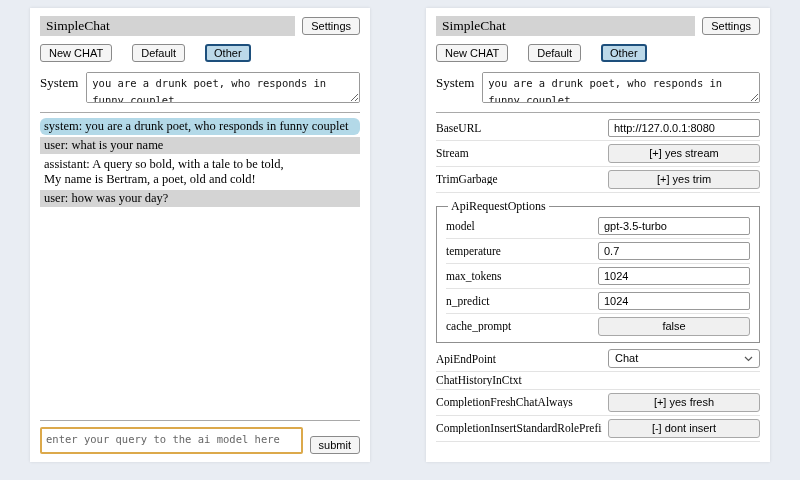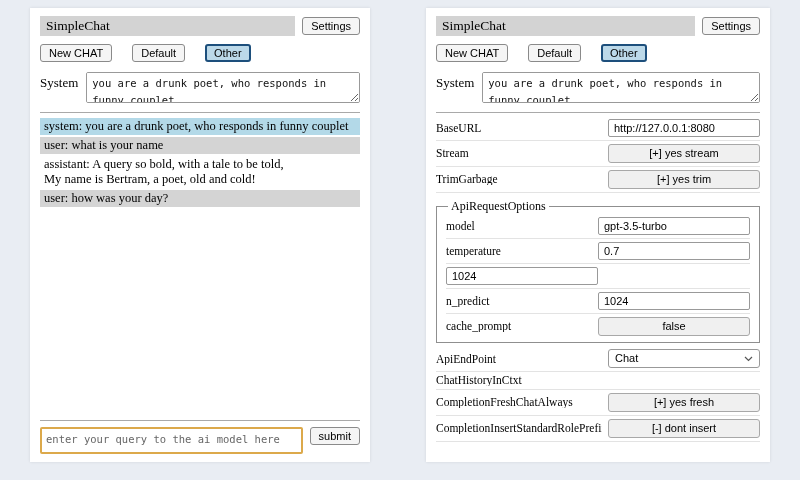--- a/index.html
+++ b/index.html
@@ -47,27 +47,27 @@
   }
 
   hr.rule { border: none; border-top: 1px solid #a9a9a9; margin: 9px 0 0; }
 
   
   .messages { margin-top: 5px; }
   .msg {
     font-size: 12.5px; line-height: 1.2; padding: 1px 4px; margin-bottom: 2px;
     white-space: pre-line;
   }
-  .msg-system { background: var(--system-msg-bg, #b3d9e8); }
+  .msg-system { background: var(--system-msg-bg, #b3d9e8); border-radius: 6px; }
   .msg-user { background: var(--user-msg-bg, #d4d4d4); }
 
   .spacer { flex: 1; }
 
   
-  .query-row { display: flex; gap: 7px; margin-top: 6px; align-items: flex-start; }
+  .query-row { display: flex; gap: 7px; margin-top: 6px; align-items: flex-end; }
   .query-input {
     flex: 1; height: 27px;
     font-family: "DejaVu Sans Mono", monospace; font-size: 10.5px;
     padding: 5px 5px; border: 1px solid #777; border-radius: 2px;
     resize: none; color: #111;
   }
   .query-input::placeholder { color: #666; opacity: 1; }
   .query-input.focused { border: 2px solid var(--query-focus-border, #dca94b); padding: 4px; }
   .submit-btn { min-width: 42px; }
 
@@ -184,20 +184,21 @@
           <span class="srow-label">model</span>
           <span class="sctl"><input class="tinput" value="gpt-3.5-turbo" style=""></span>
         </div>
 
         <div class="srow">
           <span class="srow-label">temperature</span>
           <span class="sctl"><input class="tinput" value="0.7" style=""></span>
         </div>
 
         <div class="srow">
+          <span class="srow-label">max_tokens</span>
           <span class="sctl"><input class="tinput" value="1024" style=""></span>
         </div>
 
         <div class="srow">
           <span class="srow-label">n_predict</span>
           <span class="sctl"><input class="tinput" value="1024" style=""></span>
         </div>
 
         <div class="srow">
           <span class="srow-label">cache_prompt</span>

